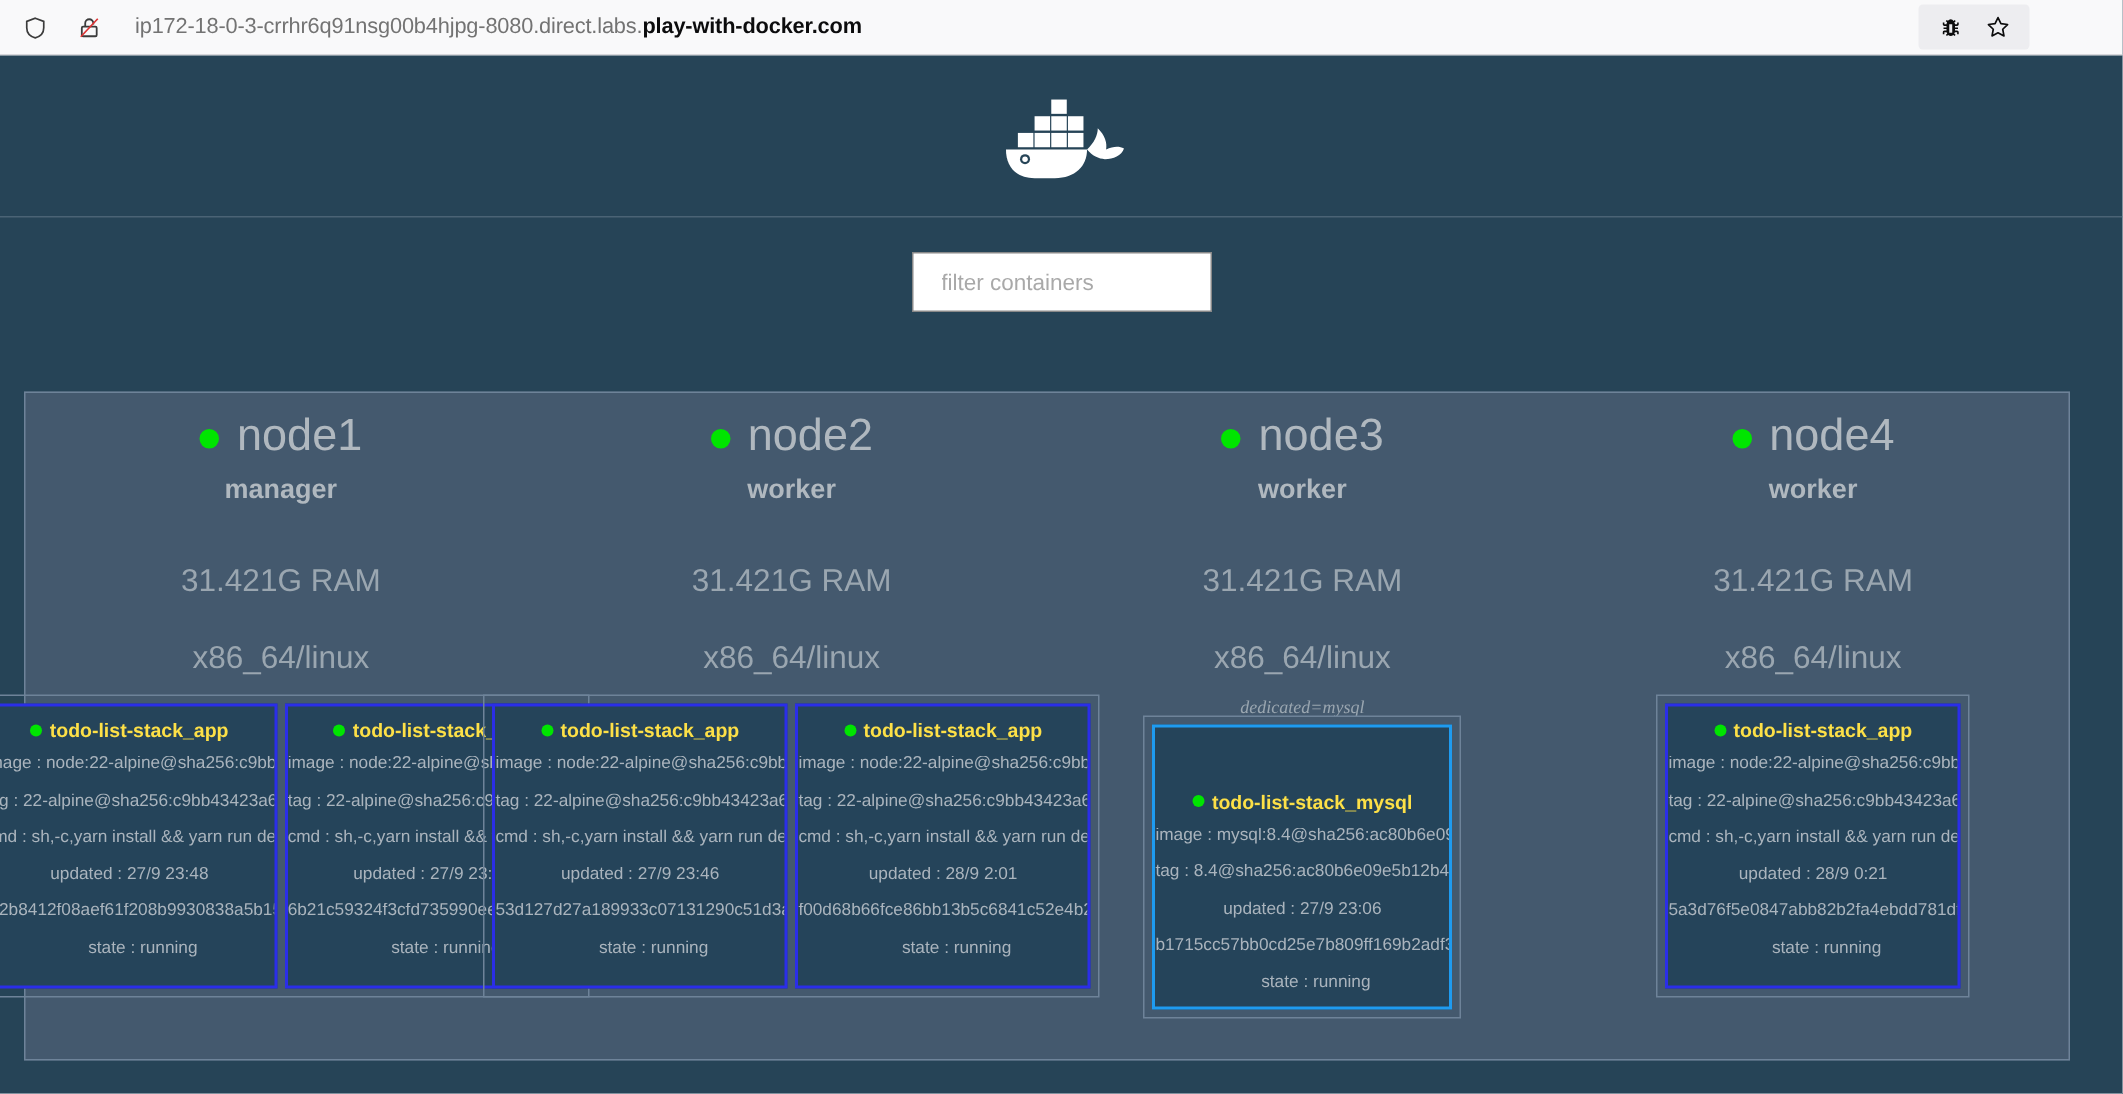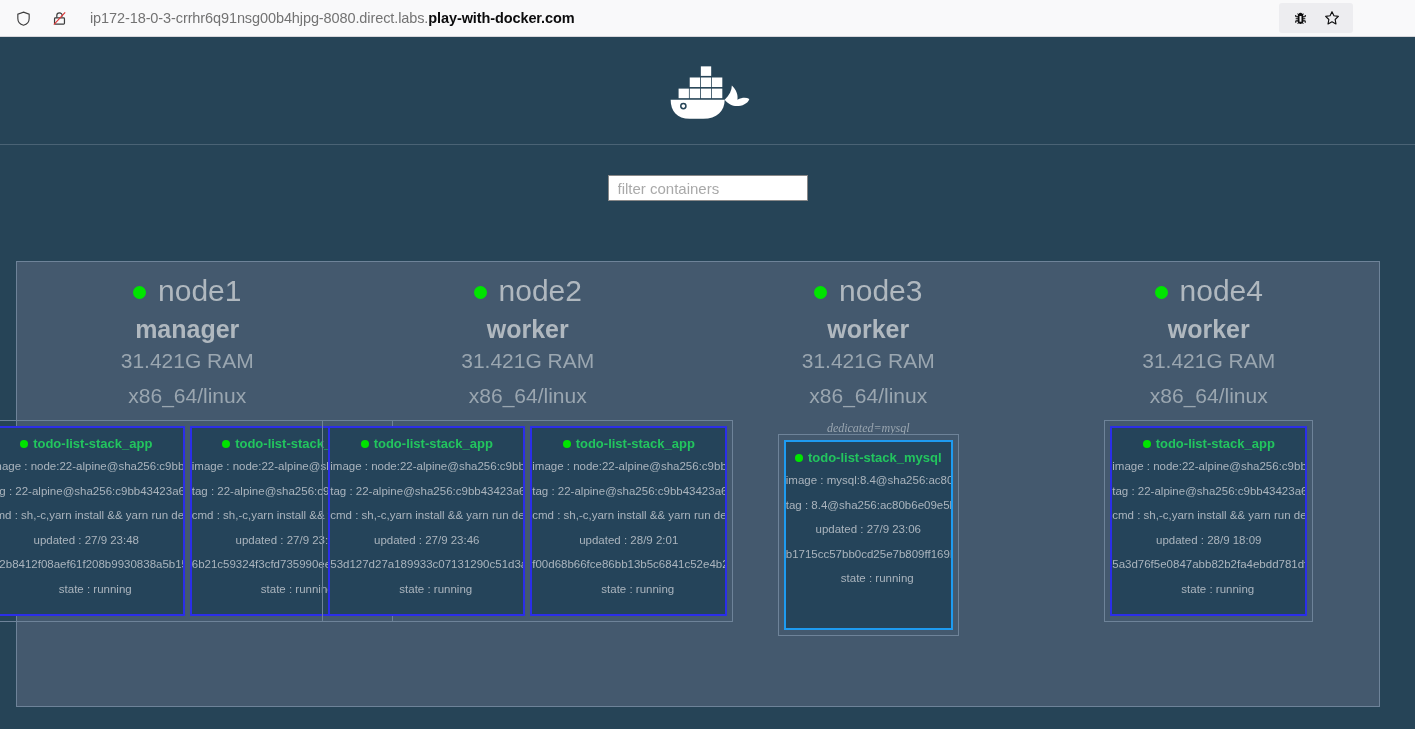--- a/index.html
+++ b/index.html
@@ -84,27 +84,27 @@
   .docker-logo { width: 88px; height: 62px; display: block; }
 
   .filter-row {
     height: 86px;
     display: flex;
     align-items: center;
     justify-content: center;
   }
   .filter-input {
     width: 200px;
-    height: 26px;
+    height: 40px;
     background: #ffffff;
     border: 1px solid #888888;
     font-family: "Liberation Sans", sans-serif;
     font-size: 15px;
     color: #333;
-    padding: 0 9px;
+    padding: 0 19px;
     outline: none;
     border-radius: 0;
   }
   .filter-input::placeholder { color: #a9a9a9; }
 
   
   .viz-panel {
     position: absolute;
     left: 16px;
     top: 224px;
@@ -144,32 +144,33 @@
     width: 13px;
     height: 13px;
     border-radius: 50%;
     background: #00e500;
     display: inline-block;
     flex: 0 0 auto;
     position: relative;
     top: 1px;
   }
   .node-role {
-    font-size: 25px;
+    font-size: 18px;
     font-weight: bold;
     color: #b0b8bf;
     line-height: 1;
-    margin-bottom: 8px;
+    margin-bottom: 26px;
     text-align: right;
   }
   .node-stat {
     font-size: 21px;
     color: #9aa6b0;
     line-height: 1;
     margin-bottom: 14px;
+    margin-top: 16px;
   }
   .node-label {
     font-size: 12px;
     font-style: italic;
     color: #9aa6b0;
     line-height: 1;
     margin-top: 2px;
     font-family: Liberation Serif, serif;
   }
 
@@ -187,26 +188,26 @@
   .card {
     width: 197px;
     border: 2px solid #2b2ee8;
     background: #25445a;
     padding: 8px 0 10px 0;
     display: flex;
     flex-direction: column;
     align-items: center;
     overflow: hidden;
   }
-  .card.accent-light { border-color: #1e9bf0; width: 169px; }
+  .card.accent-light { border-color: #1e9bf0; width: 200px; justify-content: flex-end; }
 
   .card-title {
     font-size: 13px;
     font-weight: bold;
-    color: #22c55e;
+    color: #fde047;
     white-space: nowrap;
     display: flex;
     align-items: center;
     gap: 5px;
     margin-bottom: 10px;
   }
   .card-dot {
     width: 8px;
     height: 8px;
     border-radius: 50%;
@@ -396,21 +397,21 @@
           <div class="node-stat">x86_64/linux</div>
           <div class="containers-wrap">
             <div class="card">
               <div class="card-title">
                 <span class="card-dot"></span>
                 <span>todo-list-stack_app</span>
               </div>
               <div class="card-line overflow">image : node:22-alpine@sha256:c9bb43423</div>
               <div class="card-line overflow">tag : 22-alpine@sha256:c9bb43423a6229a8</div>
               <div class="card-line overflow">cmd : sh,-c,yarn install &amp;&amp; yarn run dev</div>
-              <div class="card-line overflow">updated : 28/9 18:09</div>
+              <div class="card-line overflow">updated : 28/9 0:21</div>
               <div class="card-line overflow">5a3d76f5e0847abb82b2fa4ebdd781df4b95</div>
               <div class="card-line overflow">state : running</div>
             </div>
           </div>
         </div>
       </div>
   </div>
 
 </div>
 

